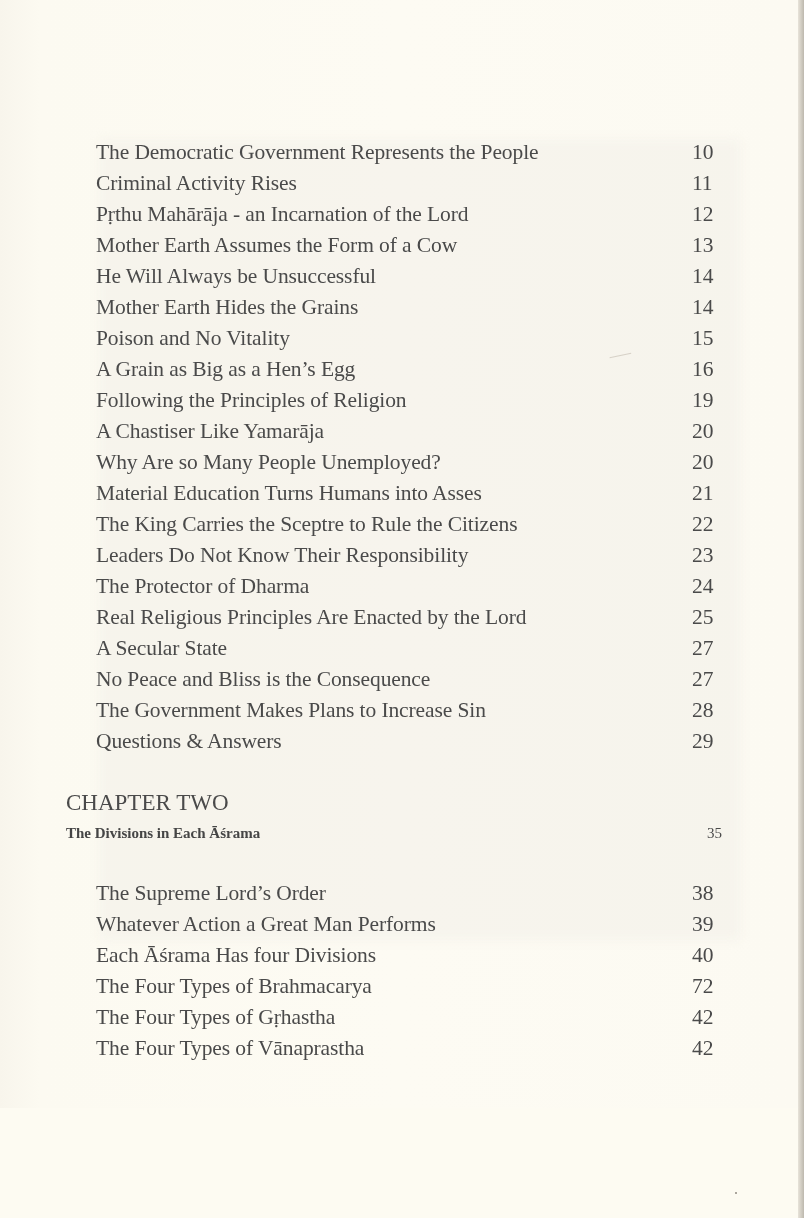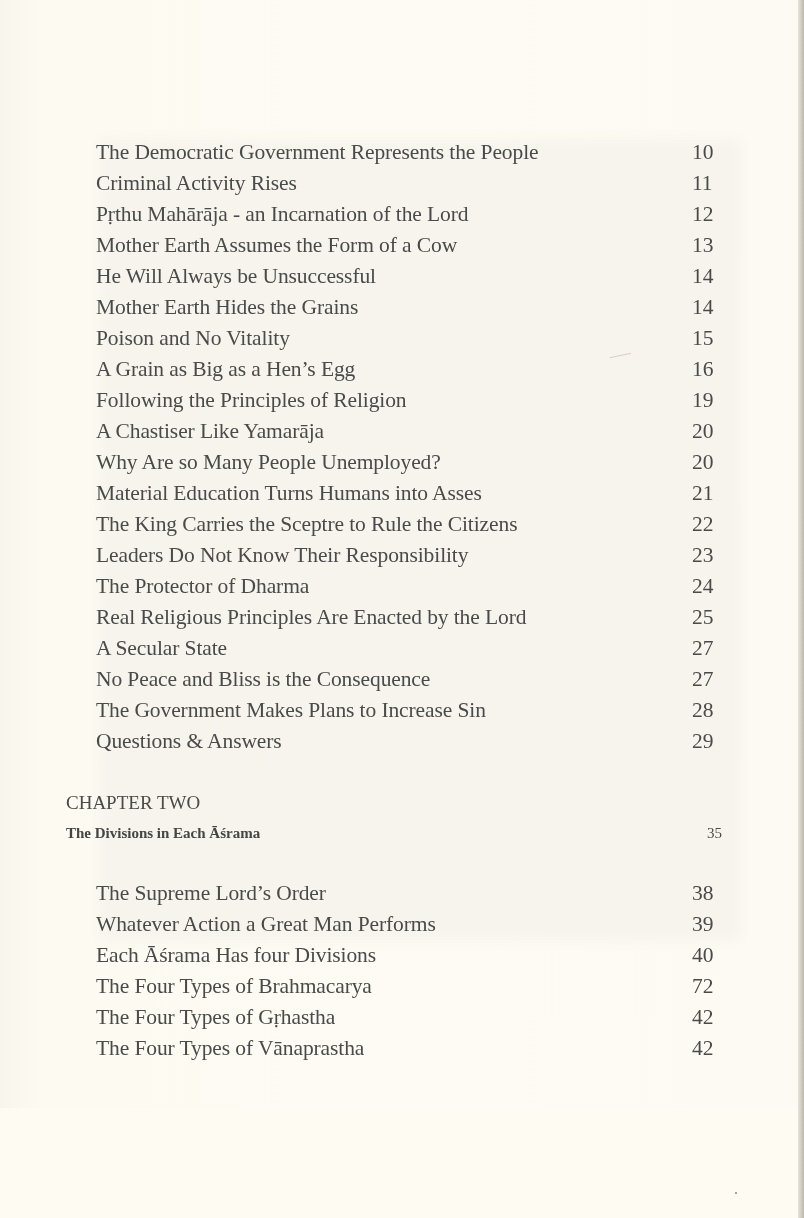--- a/index.html
+++ b/index.html
@@ -53,21 +53,21 @@
     }
     .entry .title { white-space: nowrap; }
     .entry .num { min-width: 30px; }
     .chapter {
       position: absolute;
       left: 66px;
       top: 787px;
       width: 656px;
     }
     .chapter-label {
-      font-size: 19px;
+      font-size: 23px;
       line-height: 31px;
       height: 31px;
       letter-spacing: 0px;
     }
     .chapter-title-row {
       display: flex;
       justify-content: space-between;
       align-items: baseline;
       font-size: 15px;
       line-height: 31px;

